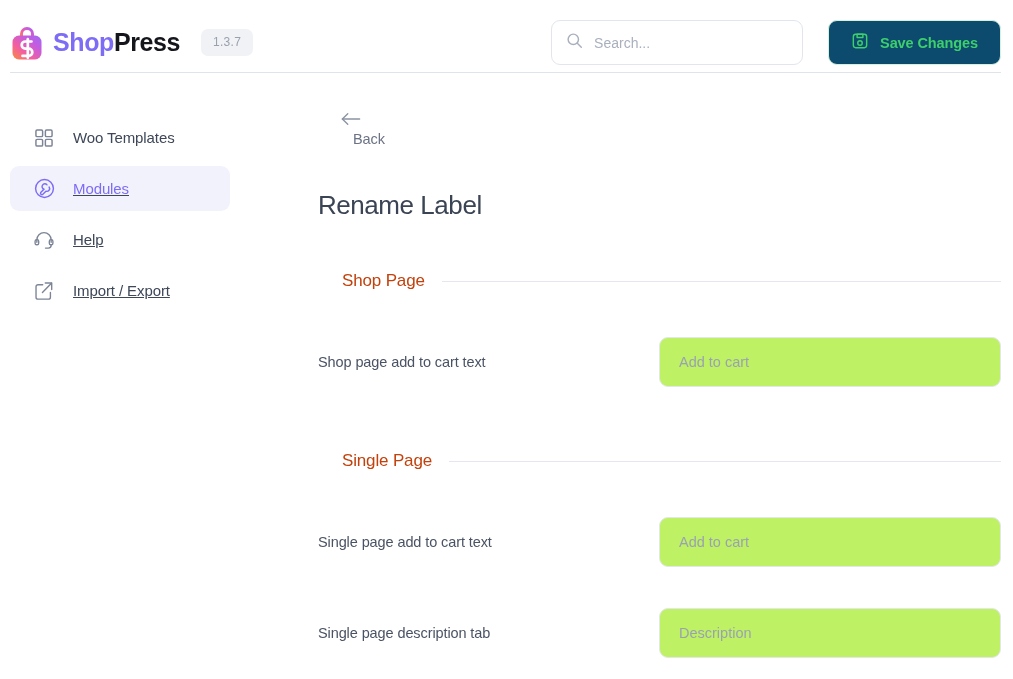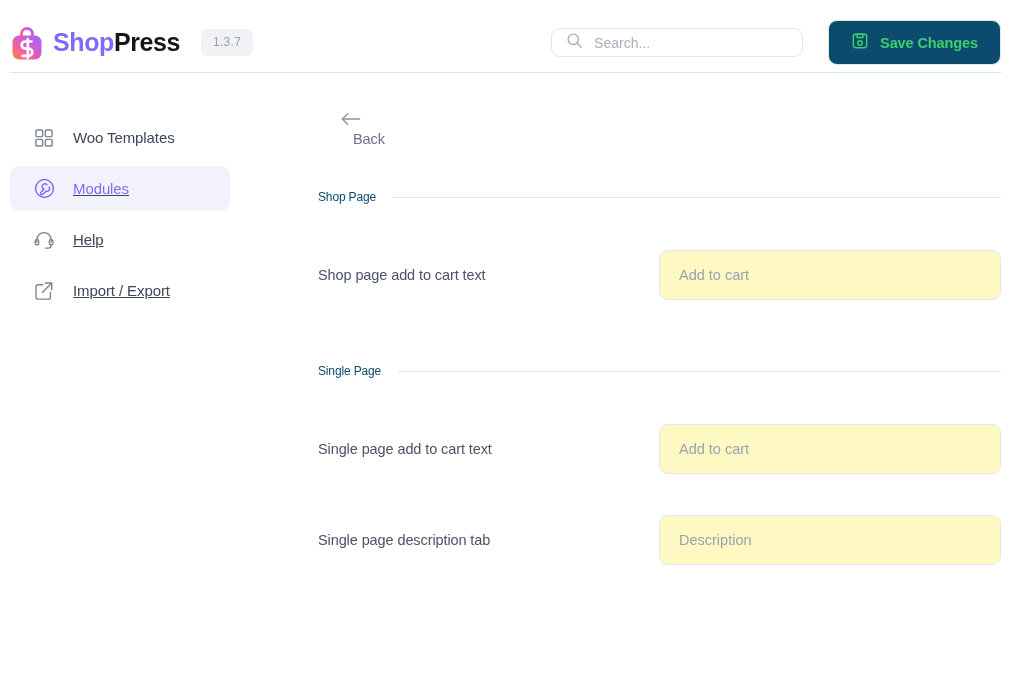--- a/index.html
+++ b/index.html
@@ -67,21 +67,21 @@
     padding: 7px 12px 8px;
     line-height: 1;
     letter-spacing: 0.3px;
     flex: 0 0 auto;
   }
 
   .header-spacer { flex: 1 1 auto; }
 
   .search-box {
     width: 252px;
-    height: 29px;
+    height: 45px;
     border: 1px solid #e2e5ec;
     border-radius: 9px;
     background: #fff;
     display: flex;
     align-items: center;
     padding: 0 14px;
     gap: 11px;
     flex: 0 0 auto;
   }
   .search-box input {
@@ -203,24 +203,25 @@
     margin-bottom: 50px;
   }
 
   .section-head {
     display: flex;
     align-items: center;
     gap: 17px;
     margin-bottom: 46px;
   }
   .section-title {
-    font-size: 12px;
-    color: #0c4a6e;
+    font-size: 17px;
+    color: #c2410c;
     letter-spacing: -0.15px;
     white-space: nowrap;
+    margin-left: 24px;
   }
   .section-rule {
     flex: 1 1 auto;
     height: 1px;
     background: #e4e7ed;
   }
 
   .field-row {
     display: flex;
     align-items: center;
@@ -232,21 +233,21 @@
     font-size: 14.5px;
     color: #4a5364;
     letter-spacing: -0.1px;
   }
   .field-control { flex: 1 1 auto; }
   .field-control input {
     width: 100%;
     height: 50px;
     border: 1px solid #e3e6ec;
     border-radius: 9px;
-    background: #fef9c3;
+    background: #bef264;
     outline: none;
     font-family: inherit;
     font-size: 14.5px;
     color: #4a5364;
     padding: 0 19px;
   }
   .field-control input::placeholder { color: #9aa2b1; }
 
   .section-block { margin-bottom: 0; }
   .section-gap { height: 23px; }
@@ -360,20 +361,21 @@
     <div class="back-row">
       <span class="back-arrow">
         <svg width="22" height="18" viewBox="0 0 24 20" fill="none" stroke="currentColor" stroke-width="1.5">
           <line x1="2.4" y1="10" x2="21.6" y2="10" stroke-linecap="round"></line>
           <polyline points="8.4,4.2 2.4,10 8.4,15.8" stroke-linecap="round" stroke-linejoin="round"></polyline>
         </svg>
       </span>
       <span class="back-label">Back</span>
     </div>
 
+    <h1 class="page-title">Rename Label</h1>
 
     <section class="section-block">
       <div class="section-head">
         <span class="section-title">Shop Page</span>
         <span class="section-rule"></span>
       </div>
 
       <div class="field-row">
         <label class="field-label">Shop page add to cart text</label>
         <div class="field-control">

